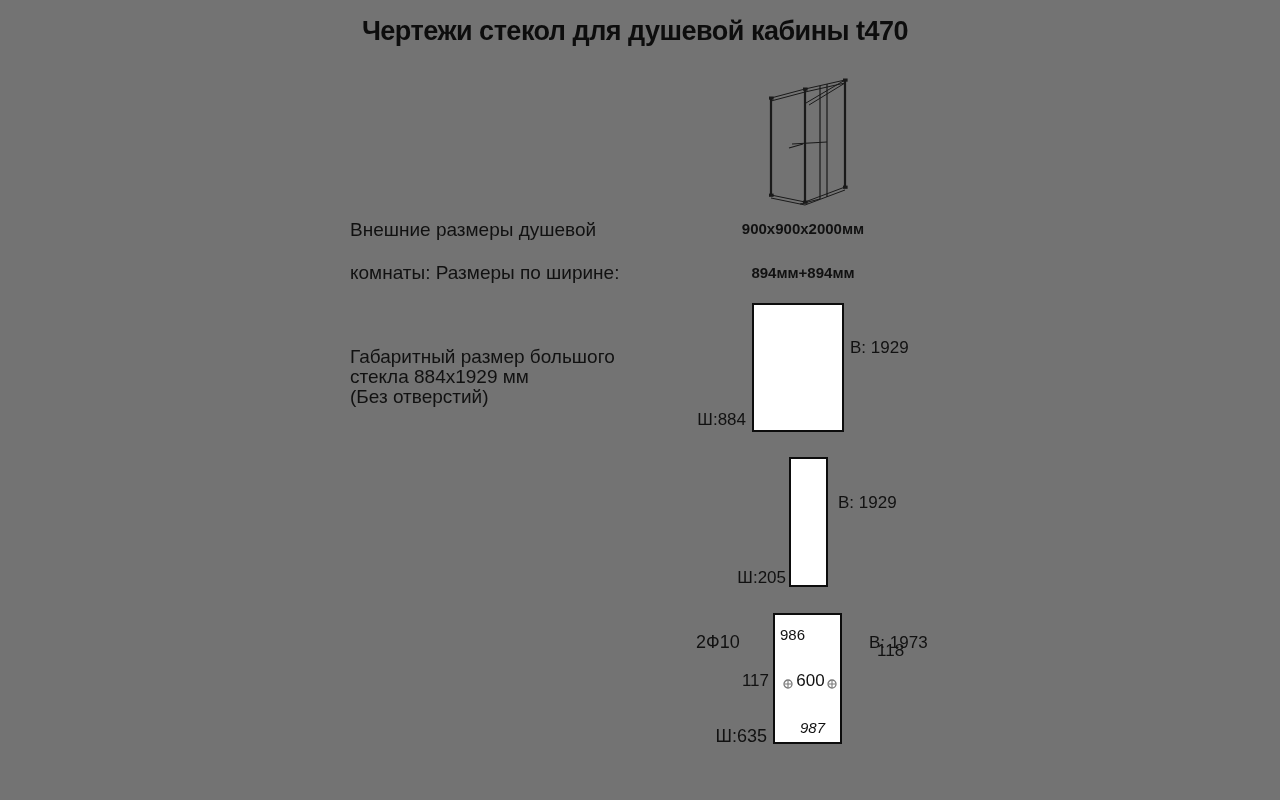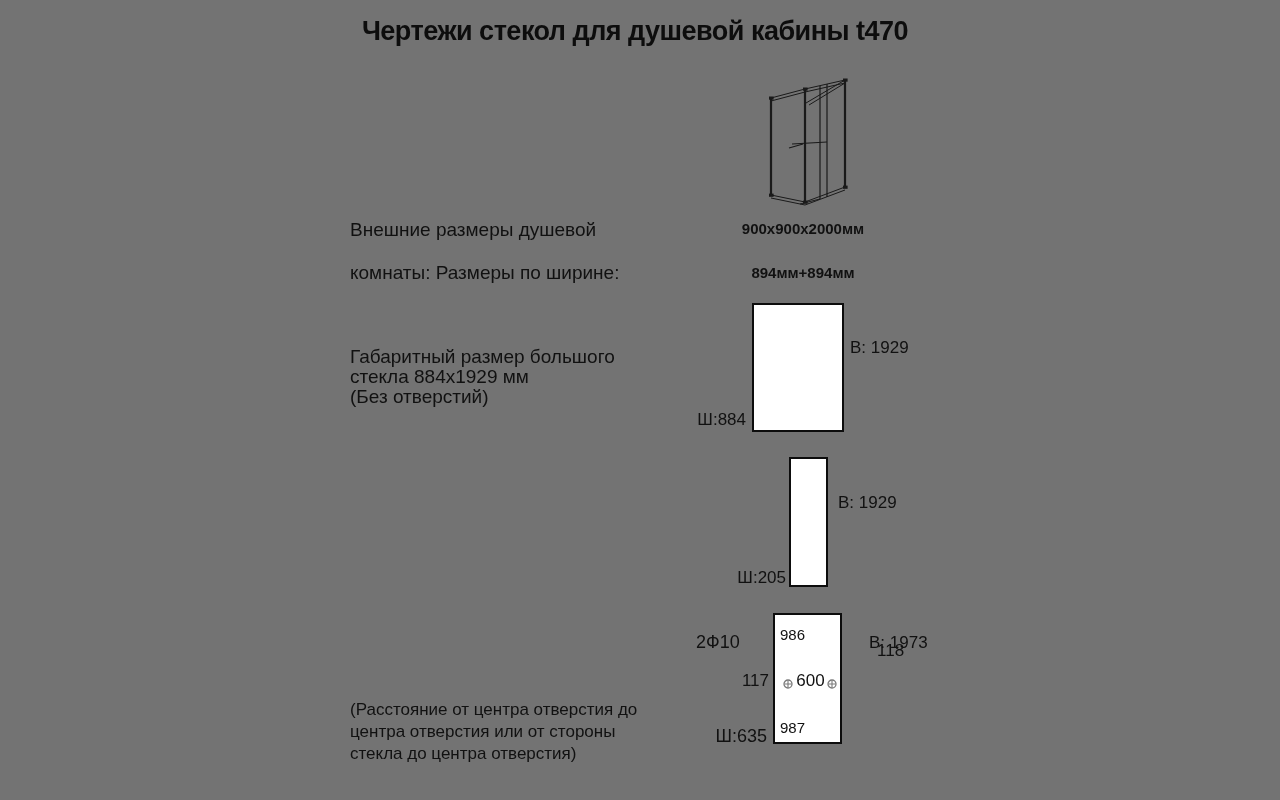--- a/index.html
+++ b/index.html
@@ -29,21 +29,21 @@
   #desc-small{left:350px;top:506px;}
   #desc-door{left:350px;top:653px;}
   #note-door{left:350px;top:699px;}
   #big-w{left:690px;top:410px;width:56px;}
   #big-h{left:850px;top:338px;}
   #small-w{left:730px;top:568px;width:56px;}
   #small-h{left:838px;top:493px;}
   #door-phi{left:696px;top:632px;}
   #door-h{left:849px;top:633px;margin-left:20px;}
   #door-top{left:780px;top:626px;}
-  #door-bottom{left:780px;top:719px;}
+  #door-bottom{left:800px;top:719px;font-style:italic;}
   #door-left{left:737px;top:671px;width:32px;}
   #door-right{left:849px;top:641px;margin-left:28px;}
   #door-center{left:795px;top:671px;width:31px;text-align:center;}
   #door-w{left:711px;top:726px;width:56px;}
   .hole{width:10px;height:10px;}
   #hole-left{left:783px;top:675px;}
   #hole-right{left:827px;top:675px;}
   #cabin{left:756px;top:74px;}
 </style>
 </head>
@@ -108,23 +108,20 @@
 стекла 884х1929 мм
 (Без отверстий)</div>
   <div id="rect-big" class="abs glass-rect"></div>
   <div id="big-w" class="abs dim dim-r">Ш:884</div>
   <div id="big-h" class="abs dim">В: 1929</div>
 
   <div id="rect-small" class="abs glass-rect"></div>
   <div id="small-w" class="abs dim dim-r">Ш:205</div>
   <div id="small-h" class="abs dim">В: 1929</div>
 
-  <div id="note-door" class="abs">(Расстояние от центра отверстия до
-центра отверстия или от стороны
-стекла до центра отверстия)</div>
   <div id="rect-door" class="abs glass-rect"></div>
   <div id="door-phi" class="abs dim dim-lg">2Ф10</div>
   <div id="door-h" class="abs dim">В: 1973</div>
   <div id="door-top" class="abs dim dim-sm">986</div>
   <div id="door-bottom" class="abs dim dim-sm">987</div>
   <div id="door-left" class="abs dim dim-r">117</div>
   <div id="door-center" class="abs dim">600</div>
   <div id="door-right" class="abs dim">118</div>
   <div id="door-w" class="abs dim dim-lg dim-r">Ш:635</div>
 

